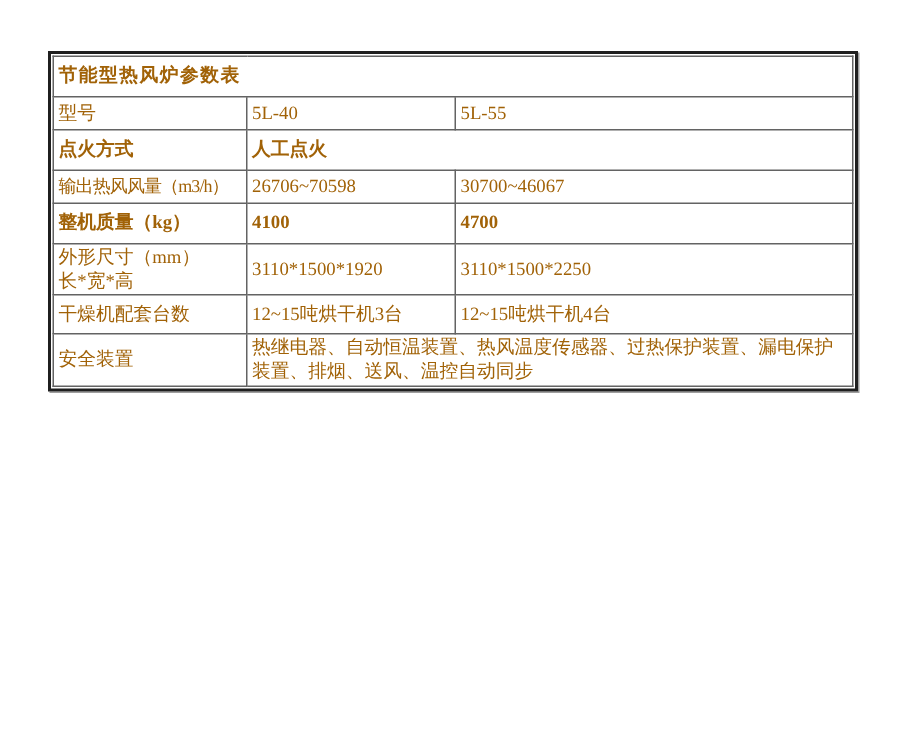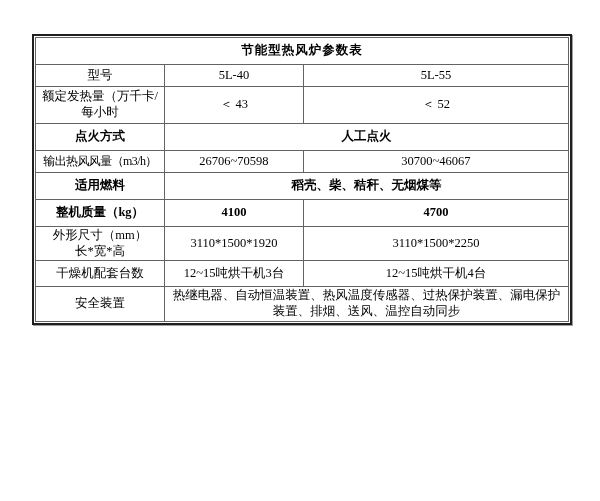--- a/index.html
+++ b/index.html
@@ -22,24 +22,23 @@
     padding: 1px;
     box-shadow: 1px 1px 0 #9e9e9e;
   }
   table.spec {
     width: 100%;
     border-collapse: collapse;
     table-layout: fixed;
   }
   table.spec td {
     border: 1px solid #636363;
-    text-align: center;
     vertical-align: middle;
     font-size: 12.5px;
-    color: #000000;
+    color: #a16207;
     padding: 1px 3px;
     line-height: 1.25;
     overflow: hidden;
   }
   td.title {
     font-size: 17px;
     font-weight: bold;
     color: #111111;
     letter-spacing: 1px;
     border-left: none;
@@ -72,49 +71,37 @@
       <tr class="r-title">
         <td class="title" colspan="3">节能型热风炉参数表</td>
       </tr>
 
       <tr class="r22">
         <td class="lbl">型号</td>
         <td>5L-40</td>
         <td>5L-55</td>
       </tr>
 
-      <tr class="r37">
-        <td class="lbl">
-          <span class="line">额定发热量（万千卡/</span>
-          <span class="line">每小时</span>
-        </td>
-        <td>＜ 43</td>
-        <td>＜ 52</td>
-      </tr>
 
 
 
       <tr class="r27">
         <td class="lbl">点火方式</td>
         <td colspan="2">人工点火</td>
       </tr>
 
 
       <tr class="r22">
         <td class="lbl">
           <span class="cram">输出热风风量（m3/h）</span>
         </td>
         <td>26706~70598</td>
         <td>30700~46067</td>
       </tr>
 
-      <tr class="r27">
-        <td class="lbl">适用燃料</td>
-        <td colspan="2">稻壳、柴、秸秆、无烟煤等</td>
-      </tr>
 
 
       <tr class="r27">
         <td class="lbl">整机质量（kg）</td>
         <td>4100</td>
         <td>4700</td>
       </tr>
 
       <tr class="r32">
         <td class="lbl">

